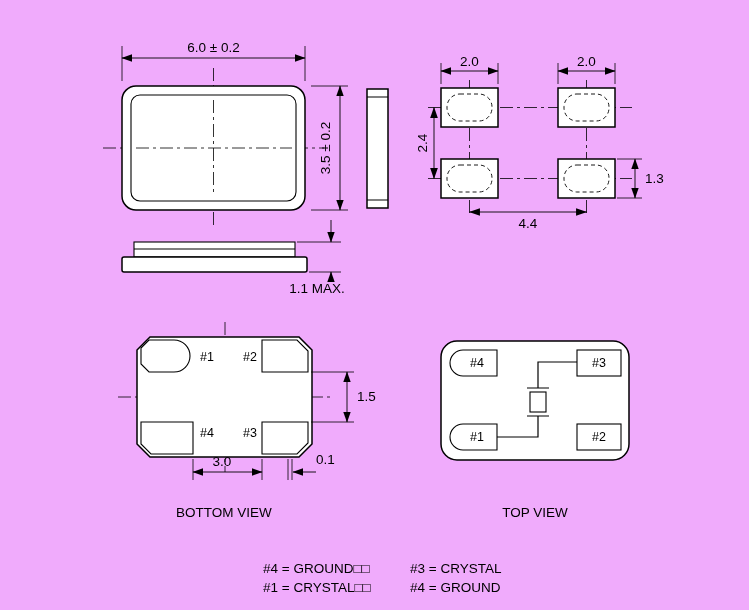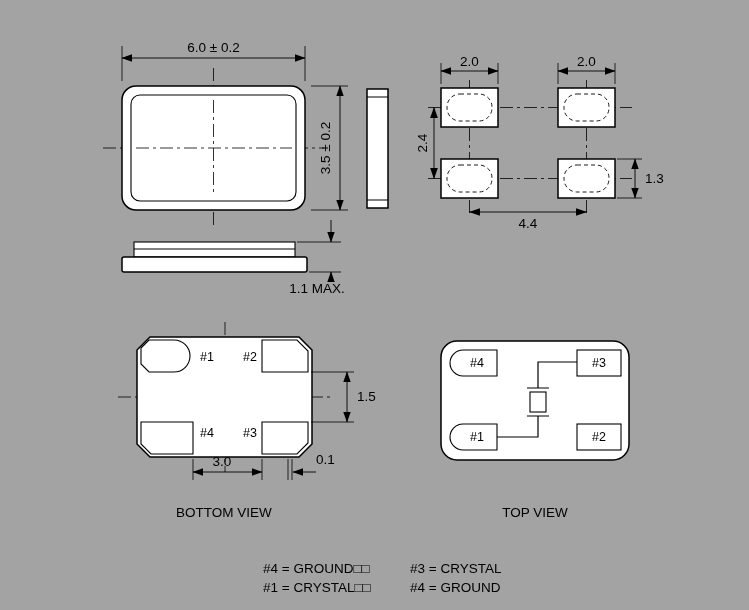--- a/index.html
+++ b/index.html
@@ -1,20 +1,20 @@
 <!DOCTYPE html>
 <html><head>
 <meta charset="utf-8">
 <style>
   html, body { margin: 0; padding: 0; background: #ffffff; }
   .page {
     position: relative;
     width: 749px;
     height: 610px;
-    background: #a3a3a3;
+    background: #f0abfc;
     font-family: "Liberation Sans", "DejaVu Sans", sans-serif;
     overflow: hidden;
   }
   svg { display: block; }
   .outline { fill: #ffffff; stroke: #000; stroke-width: 1.5; }
   .thin { fill: #ffffff; stroke: #000; stroke-width: 1.1; }
   .thinline { fill: none; stroke: #000; stroke-width: 1.1; }
   .center { fill: none; stroke: #000; stroke-width: 0.8; stroke-dasharray: 13 4 3 4; }
   .dash { fill: none; stroke: #000; stroke-width: 0.9; stroke-dasharray: 4 3; }
   .dim { fill: none; stroke: #000; stroke-width: 0.9; }

